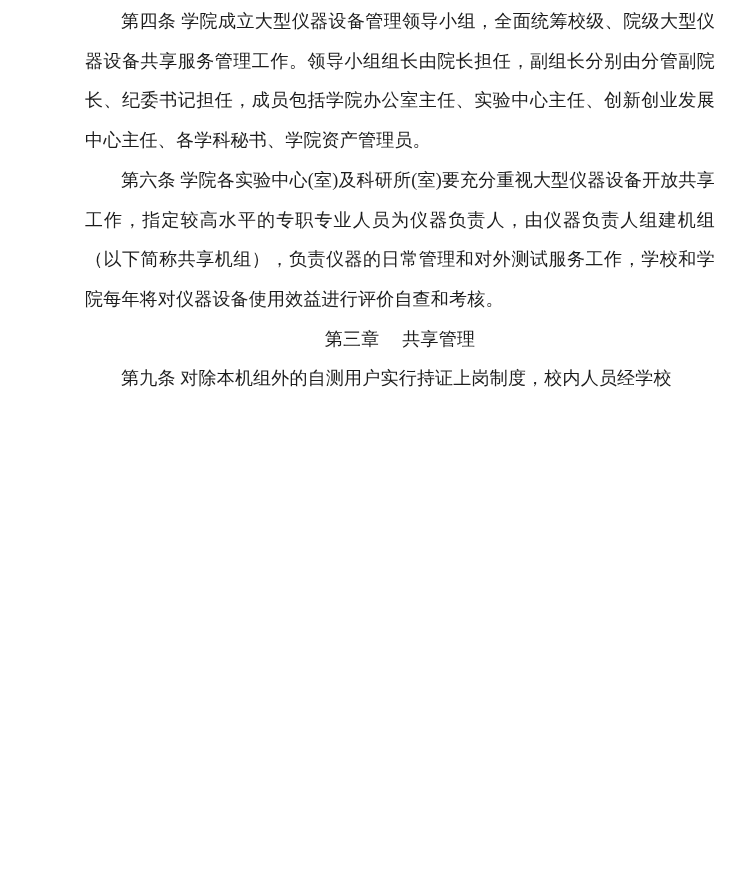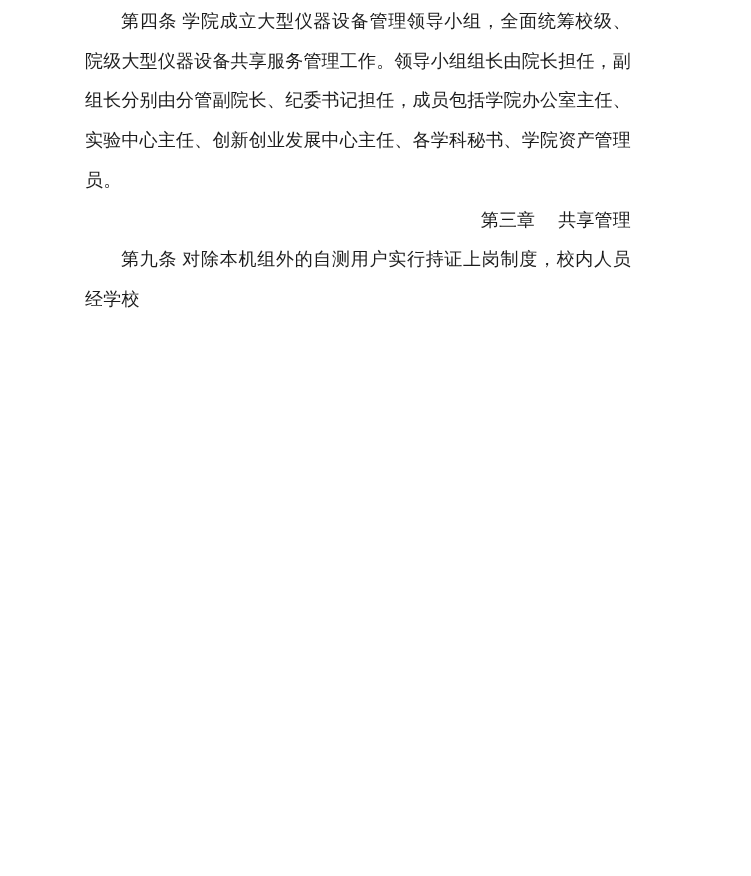--- a/index.html
+++ b/index.html
@@ -10,41 +10,42 @@
   body {
     width: 751px;
     height: 876px;
     overflow: hidden;
   }
   .page {
     box-sizing: border-box;
     width: 751px;
     height: 876px;
     background: #ffffff;
-    padding: 2px 120px 0 85px;
+    padding: 2px 36px 0 85px;
     font-family: "Liberation Serif", "DejaVu Serif", serif;
     color: #1c1c1c;
   }
   .para {
     margin: 0;
     font-size: 18px;
     line-height: 39.7px;
     text-align: justify;
     text-indent: 2em;
     letter-spacing: 0.2px;
   }
   .chapter {
     margin: 0;
     font-size: 18px;
     line-height: 39.7px;
-    text-align: right;
+    text-align: center;
     text-indent: 0;
     letter-spacing: 0.2px;
   }
 </style>
 </head>
 <body>
 
 <div class="page">
   <p class="para">第四条 学院成立大型仪器设备管理领导小组，全面统筹校级、院级大型仪器设备共享服务管理工作。领导小组组长由院长担任，副组长分别由分管副院长、纪委书记担任，成员包括学院办公室主任、实验中心主任、创新创业发展中心主任、各学科秘书、学院资产管理员。</p>
+  <p class="para">第六条 学院各实验中心(室)及科研所(室)要充分重视大型仪器设备开放共享工作，指定较高水平的专职专业人员为仪器负责人，由仪器负责人组建机组（以下简称共享机组），负责仪器的日常管理和对外测试服务工作，学校和学院每年将对仪器设备使用效益进行评价自查和考核。</p>
   <p class="chapter">第三章　 共享管理</p>
   <p class="para">第九条 对除本机组外的自测用户实行持证上岗制度，校内人员经学校</p>
 </div>
 
 </body></html>

